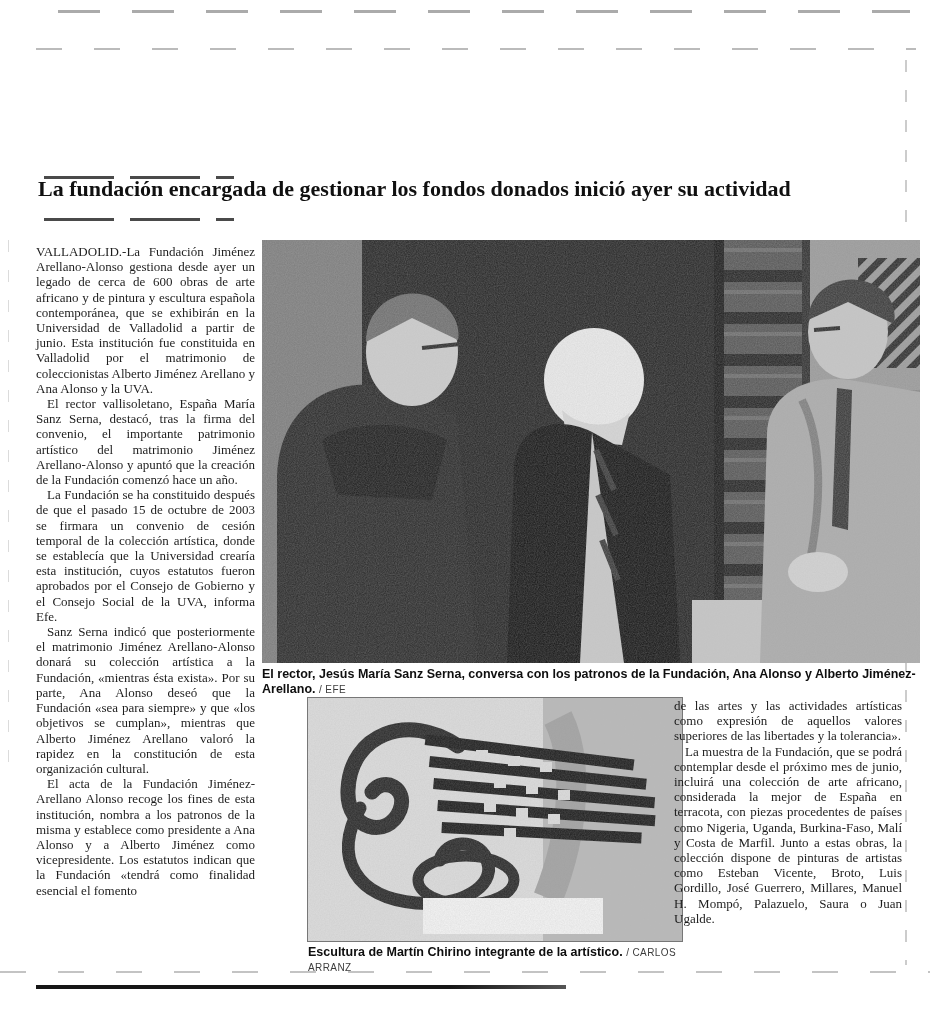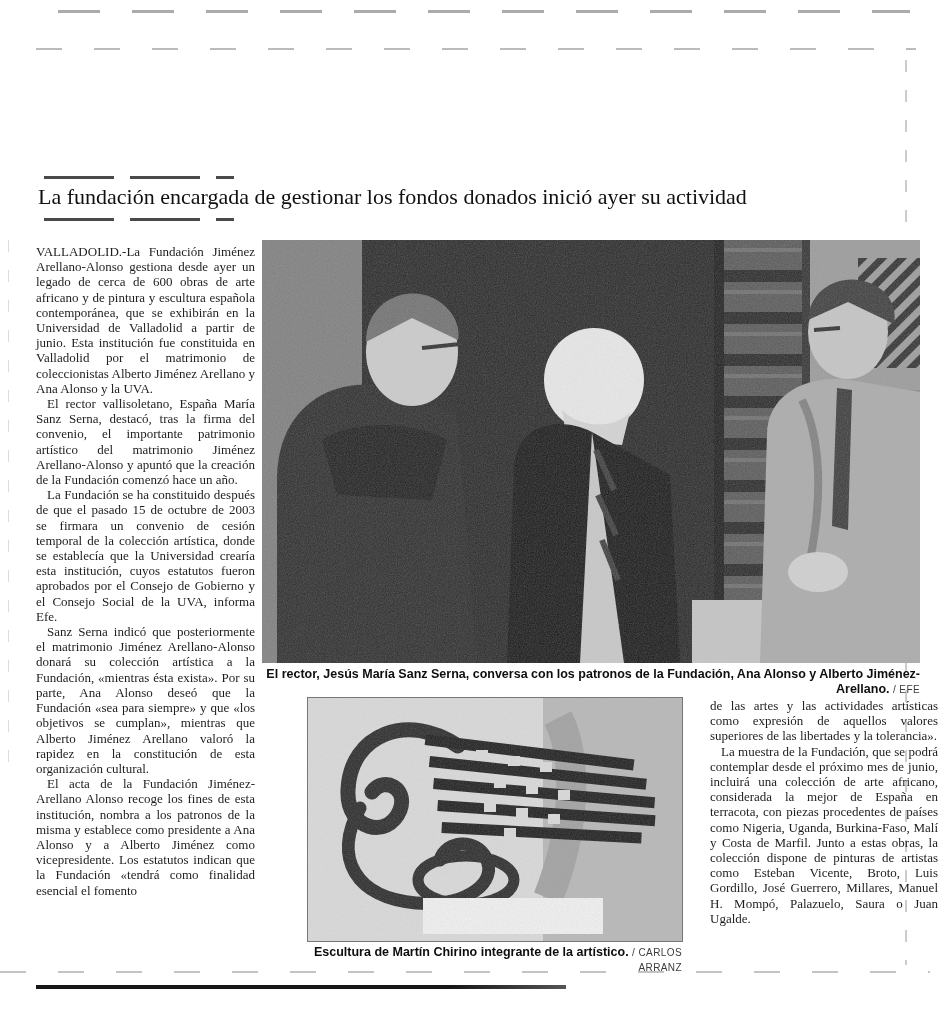--- a/index.html
+++ b/index.html
@@ -15,45 +15,45 @@
   .vline-dashed{background:repeating-linear-gradient(180deg,#999 0 12px,rgba(0,0,0,0) 12px 30px);}
   .heavy-rule{background:linear-gradient(90deg,#161616 0 78%,#555 100%);}
   .rule-short{background:repeating-linear-gradient(90deg,#4a4a4a 0 70px,rgba(0,0,0,0) 70px 86px);}
 
   .headline{
     position:absolute;left:36px;top:70px;width:892px;
     font-weight:700;font-size:41px;line-height:51px;letter-spacing:-0.5px;color:#0c0c0c;
   }
   .headline span{display:block;}
   .subheadline{
-    position:absolute;left:38px;top:184px;width:880px;
-    font-size:22px;line-height:26px;font-weight:400;color:#101010;
+    position:absolute;left:38px;top:176px;width:880px;
+    font-size:22px;line-height:26px;font-weight:700;color:#101010;
   }
   .col{
     position:absolute;text-align:justify;
     font-size:13px;line-height:15.2px;color:#1d1d1d;
   }
   .col p{margin:0;text-indent:11px;}
   .col p.no-indent{text-indent:0;}
   .col-left{left:36px;top:244px;width:219px;height:716px;}
-  .col-right{left:674px;top:698px;width:228px;height:266px;margin-left:36px;}
+  .col-right{left:674px;top:698px;width:228px;height:266px;}
 
   .photo-main{
     position:absolute;left:262px;top:240px;width:658px;height:423px;
     background:#2c2c2c;overflow:hidden;
   }
   .photo-sculpture{
     position:absolute;left:308px;top:698px;width:374px;height:243px;
     background:#d9d9d9;overflow:hidden;outline:1px solid #777;
   }
   .photo-main svg,.photo-sculpture svg{display:block;width:100%;height:100%;}
   .caption{
     position:absolute;
     font-family:"Liberation Sans", sans-serif;font-weight:700;
-    font-size:12.5px;line-height:15px;color:#0e0e0e;text-align:right;
+    font-size:12.5px;line-height:15px;color:#0e0e0e;
   }
   .caption-main{left:262px;top:667px;width:658px;}
   .caption-sculpture{left:308px;top:945px;width:374px;}
   .credit{font-weight:400;font-size:10px;color:#3c3c3c;letter-spacing:0.4px;}
 </style>
 </head>
 <body>
 
 <div class="page">
 

